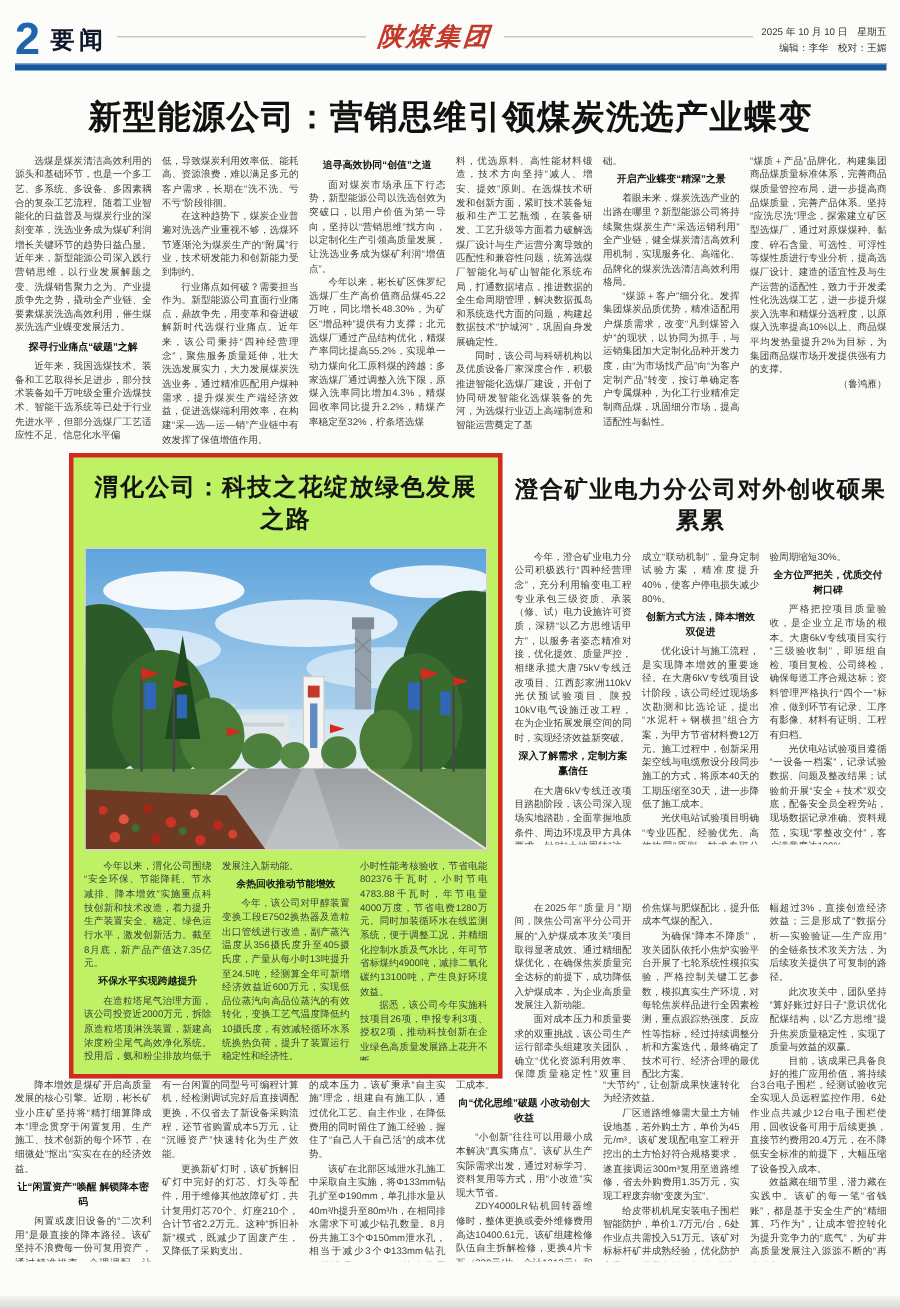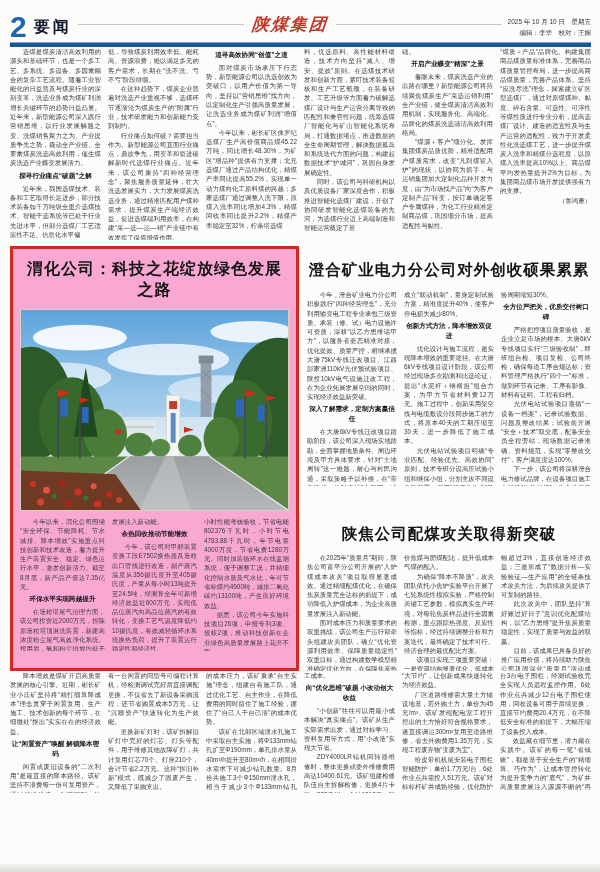--- a/index.html
+++ b/index.html
@@ -31,21 +31,21 @@
   .subhead{font-weight:bold;text-align:center;font-size:6.6px;line-height:1.5;margin:3px 0;color:#161616;}
   .sign{text-align:right;font-size:6.4px;line-height:1.6;}
   .cols-top{height:193px;}
   .cols-weihua{height:134px;}
   .cols-chenghe{height:196px;}
   .cols-shanjiao{height:118px;}
   .cols-bottom{height:122px;}
   
   .middle{display:flex;gap:8px;margin-top:6px;}
   .redbox{width:289px;box-sizing:border-box;border:3px solid var(--box_red,#d22a20);
-          padding:6px 7px 4px;background:#f9a8d4;}
+          padding:6px 7px 4px;background:#bef264;margin-left:36px;}
   .redbox .headline-serif{font-size:16px;margin:4px 0 8px;}
   .photo{width:100%;height:202px;margin-bottom:6px;overflow:hidden;border:1px solid #d8d2c6;box-sizing:border-box;}
   .photo svg{display:block;width:100%;height:100%;}
   .rightcol{flex:1;display:flex;flex-direction:column;padding-top:14px;gap:28px;}
   .art-chenghe .headline-serif{margin-bottom:9px;}
   .art-shanjiao{margin-top:10px;}
   .art-shanjiao .headline-serif{margin-bottom:8px;}
   .paperedge{position:absolute;left:0;bottom:0;width:100%;height:8px;
              background:linear-gradient(#f4f4f1,#d9d9d5);}
 </style>
@@ -65,20 +65,21 @@
       <span class="hrule"></span>
     </div>
     <div class="hright">
       <div>2025 年 10 月 10 日　星期五</div>
       <div>编辑：李华　校对：王媚</div>
     </div>
   </div>
   <div class="bluebar"></div>
 
   <section class="art-top">
+    <h1 class="headline-main">新型能源公司：营销思维引领煤炭洗选产业蝶变</h1>
     <div class="cols cols-top">
         <div class="col">
           <p class="para">选煤是煤炭清洁高效利用的源头和基础环节，也是一个多工艺、多系统、多设备、多因素耦合的复杂工艺流程。随着工业智能化的日益普及与煤炭行业的深刻变革，洗选业务成为煤矿利润增长关键环节的趋势日益凸显。近年来，新型能源公司深入践行营销思维，以行业发展解题之变、洗煤销售聚力之为、产业提质争先之势，撬动全产业链、全要素煤炭洗选高效利用，催生煤炭洗选产业蝶变发展活力。</p>
           <div class="subhead">探寻行业痛点“破题”之解</div>
           <p class="para">近年来，我国选煤技术、装备和工艺取得长足进步，部分技术装备如千万吨级全重介选煤技术、智能干选系统等已处于行业先进水平，但部分选煤厂工艺适应性不足、信息化水平偏</p>
         </div>
         <div class="col">
           <p class="para cont">低，导致煤炭利用效率低、能耗高、资源浪费，难以满足多元的客户需求，长期在“洗不洗、亏不亏”阶段徘徊。</p>
           <p class="para">在这种趋势下，煤炭企业普遍对洗选产业重视不够，选煤环节逐渐沦为煤炭生产的“附属”行业，技术研发能力和创新能力受到制约。</p>
           <p class="para">行业痛点如何破？需要担当作为。新型能源公司直面行业痛点，鼎故争先，用变革和奋进破解新时代选煤行业痛点。近年来，该公司秉持“四种经营理念”，聚焦服务质量延伸，壮大洗选发展实力，大力发展煤炭洗选业务，通过精准匹配用户煤种需求，提升煤炭生产端经济效益，促进选煤端利用效率，在构建“采—选—运—销”产业链中有效发挥了保值增值作用。</p>
@@ -235,21 +236,20 @@
             <div class="col">
               <p class="para cont">验周期缩短30%。</p>
               <div class="subhead">全方位严把关，优质交付树口碑</div>
               <p class="para">严格把控项目质量验收，是企业立足市场的根本。大唐6kV专线项目实行“三级验收制”，即班组自检、项目复检、公司终检，确保每道工序合规达标；资料管理严格执行“四个一”标准，做到环节有记录、工序有影像、材料有证明、工程有归档。</p>
               <p class="para">光伏电站试验项目遵循“一设备一档案”，记录试验数据、问题及整改结果；试验前开展“安全＋技术”双交底，配备安全员全程旁站，现场数据记录准确、资料规范，实现“零整改交付”，客户满意度达100%。</p>
               <p class="para">下一步，该公司将深耕澄合电力修试品牌，在设备项目施工中打造“效益标杆”，为企业高质量发展贡献力量。</p>
             </div>
           </div>
       </section>
       <section class="art-shanjiao">
-        <h2 class="headline-serif">陕焦公司配煤攻关取得新突破</h2>
         <div class="cols cols-shanjiao">
             <div class="col">
               <p class="para">在2025年“质量月”期间，陕焦公司富平分公司开展的“入炉煤成本攻关”项目取得显著成效。通过精细配煤优化，在确保焦炭质量完全达标的前提下，成功降低入炉煤成本，为企业高质量发展注入新动能。</p>
               <p class="para">面对成本压力和质量要求的双重挑战，该公司生产运行部牵头组建攻关团队，确立“优化资源利用效率、保障质量稳定性”双重目标，通过构建数学模型精准确定优化方向，在保障焦炭热强度（CSR）≥62及反应性等核心指标稳定达标的基础上，降低高</p>
             </div>
             <div class="col">
               <p class="para cont">价焦煤与肥煤配比，提升低成本气煤的配入。</p>
               <p class="para">为确保“降本不降质”，攻关团队依托小焦炉实验平台开展了七轮系统性模拟实验，严格控制关键工艺参数，模拟真实生产环境，对每轮焦炭样品进行全因素检测，重点跟踪热强度、反应性等指标，经过持续调整分析和方案迭代，最终确定了技术可行、经济合理的最优配比方案。</p>
               <p class="para">该项目实现三项重要突破：一是资源结构显著优化，低成本资源利用效率大幅提升；二是在焦炭热强度稳定达标的基础上，入炉煤成本降</p>
             </div>

